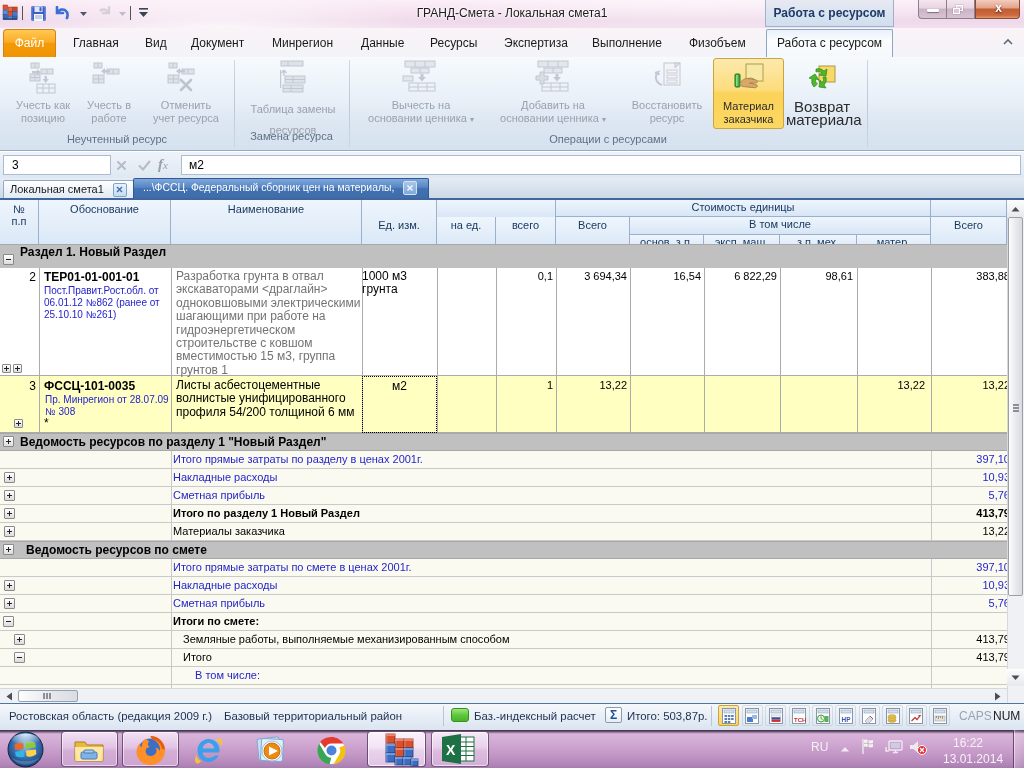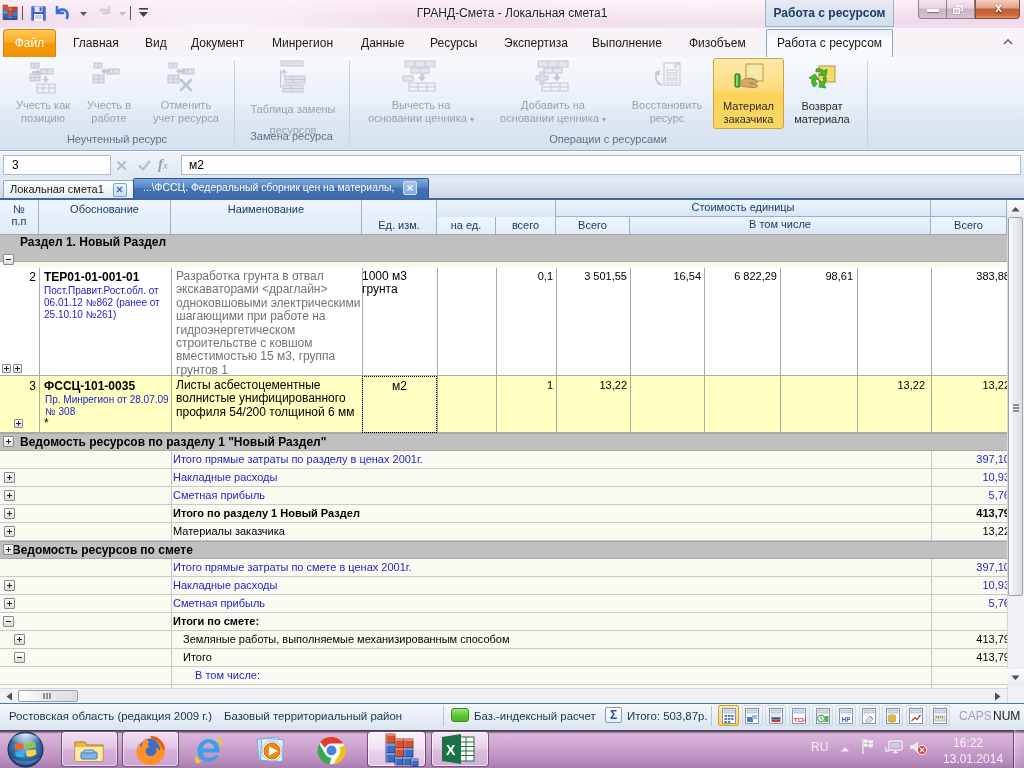--- a/index.html
+++ b/index.html
@@ -106,21 +106,21 @@
 <div class="tx" style="left:4px;top:99px;width:78px;text-align:center;font-size:11px;line-height:13px;color:#9aa2ad">Учесть как<br>позицию</div>
 <div class="tx" style="left:70px;top:99px;width:78px;text-align:center;font-size:11px;line-height:13px;color:#9aa2ad">Учесть в<br>работе</div>
 <div class="tx" style="left:143px;top:99px;width:86px;text-align:center;font-size:11px;line-height:13px;color:#9aa2ad">Отменить<br>учет ресурса</div>
 <div class="tx" style="left:238px;top:99px;width:110px;text-align:center;font-size:11px;line-height:21px;color:#9aa2ad">Таблица замены<br>ресурсов</div>
 <div class="tx" style="left:356px;top:99px;width:130px;text-align:center;font-size:11px;line-height:13px;color:#9aa2ad">Вычесть на<br>основании ценника <span style="font-size:8px">▾</span></div>
 <div class="tx" style="left:488px;top:99px;width:130px;text-align:center;font-size:11px;line-height:13px;color:#9aa2ad">Добавить на<br>основании ценника <span style="font-size:8px">▾</span></div>
 <div class="tx" style="left:623px;top:99px;width:88px;text-align:center;font-size:11px;line-height:13px;color:#9aa2ad">Восстановить<br>ресурс</div>
 
 <div class="a" style="left:713px;top:58px;width:71px;height:71px;border:1px solid #c9a53e;border-radius:3px;background:linear-gradient(180deg,#fde9ad 0%,#fcdc7c 45%,#fbd25a 50%,#fbd863 100%)"></div>
 <div class="tx" style="left:713px;top:100px;width:71px;text-align:center;font-size:11px;line-height:13px;color:#2b2b2b">Материал<br>заказчика</div>
-<div class="tx" style="left:786px;top:100px;width:72px;text-align:center;font-size:11px;line-height:13px;color:#2b2b2b">Возврат<br>материала</div>
+<div class="tx" style="left:786px;top:100px;width:72px;text-align:center;font-size:15px;line-height:13px;color:#2b2b2b">Возврат<br>материала</div>
 
 <svg class="a" style="left:27px;top:62px" width="34" height="34" viewBox="0 0 34 34">
 <g fill="#dde1e8" stroke="#c2c8d2" stroke-width="1">
 <rect x="4" y="1" width="8" height="5"></rect>
       <line x1="8" y1="1" x2="8" y2="6"></line>
 <rect x="14" y="7" width="12" height="5"></rect>
       <line x1="20" y1="7" x2="20" y2="12"></line>
 <rect x="3" y="12" width="10" height="7"></rect>
       <line x1="8" y1="12" x2="8" y2="19"></line>
       <line x1="3" y1="15.5" x2="13" y2="15.5"></line>
@@ -278,21 +278,21 @@
 <div class="a hc" style="left:556px;top:200px;width:375px;height:17px;padding-top:1px;font-size:11px">Стоимость единицы</div>
 <div class="a hc" style="left:556px;top:217px;width:74px;height:35px;padding-top:2px;font-size:11px">Всего</div>
 <div class="a hc" style="left:630px;top:217px;width:301px;height:18px;padding-top:1px;font-size:11px">В том числе</div>
 <div class="a hc" style="left:630px;top:235px;width:74px;height:17px;padding-top:1px;font-size:11px">основ. з.п.</div>
 <div class="a hc" style="left:704px;top:235px;width:76px;height:17px;padding-top:1px;font-size:11px">эксп. маш.</div>
 <div class="a hc" style="left:780px;top:235px;width:77px;height:17px;padding-top:1px;font-size:11px">з.п. мех.</div>
 <div class="a hc" style="left:857px;top:235px;width:74px;height:17px;padding-top:1px;font-size:11px">матер.</div>
 <div class="a hc" style="left:931px;top:200px;width:76px;height:17px;padding-top:1px;font-size:11px"></div>
 <div class="a hc" style="left:931px;top:217px;width:76px;height:35px;padding-top:2px;font-size:11px">Всего</div>
 
-<div class="secrow" style="top:234px;height:28px"><span style="margin-left:20px">Раздел 1. Новый Раздел</span></div>
+<div class="secrow" style="top:244px;height:28px"><span style="margin-left:20px">Раздел 1. Новый Раздел</span></div>
 <div class="pm" style="left:3px;top:254px"></div>
 
 <div class="a" style="left:0;top:268px;width:1007px;height:108px;background:#fff;border-bottom:1px solid #ababab"></div>
 
 <div class="a" style="left:0;top:376px;width:1007px;height:57px;background:#ffffc2;border-bottom:1px solid #ababab"></div>
 
 <div class="vline" style="left:39px;top:268px;height:165px"></div>
 <div class="vline" style="left:171px;top:268px;height:165px"></div>
 <div class="vline" style="left:362px;top:268px;height:165px"></div>
 <div class="vline" style="left:437px;top:268px;height:165px"></div>
@@ -303,21 +303,21 @@
 <div class="vline" style="left:780px;top:268px;height:165px"></div>
 <div class="vline" style="left:857px;top:268px;height:165px"></div>
 <div class="vline" style="left:931px;top:268px;height:165px"></div>
 
 <div class="kval" style="left:0px;top:270px;width:36px;font-size:12px">2</div>
 <div class="tx" style="left:44px;top:270px;font-size:12px;font-weight:bold;color:#000">ТЕР01-01-001-01</div>
 <div class="tx" style="left:44px;top:285px;font-size:10px;line-height:12px;color:#2222cc;white-space:normal;width:126px">Пост.Правит.Рост.обл. от 06.01.12 №862 (ранее от 25.10.10 №261)</div>
 <div class="tx" style="left:176px;top:270px;font-size:12px;line-height:13.4px;color:#737373;white-space:normal;width:185px">Разработка грунта в отвал экскаваторами &lt;драглайн&gt; одноковшовыми электрическими шагающими при работе на гидроэнергетическом строительстве с ковшом вместимостью 15 м3, группа грунтов 1</div>
 <div class="tx" style="left:362px;top:270px;width:75px;text-align:left;font-size:12px;line-height:13.4px">1000 м3<br>грунта</div>
 <div class="kval" style="left:437px;top:270px;width:116px">0,1</div>
-<div class="kval" style="left:496px;top:270px;width:131px">3 501,55</div>
+<div class="kval" style="left:496px;top:270px;width:131px">3 694,34</div>
 <div class="kval" style="left:630px;top:270px;width:71px">16,54</div>
 <div class="kval" style="left:704px;top:270px;width:73px">6 822,29</div>
 <div class="kval" style="left:780px;top:270px;width:73px">98,61</div>
 <div class="kval" style="left:931px;top:270px;width:79px">383,88</div>
 <div class="pm pmp sm" style="left:2px;top:364px"></div>
 <div class="pm pmp sm" style="left:13px;top:364px"></div>
 
 <div class="kval" style="left:0px;top:379px;width:36px;font-size:12px">3</div>
 <div class="tx" style="left:44px;top:379px;font-size:12px;font-weight:bold;color:#000">ФССЦ-101-0035</div>
 <div class="tx" style="left:45px;top:394px;font-size:10px;line-height:12px;color:#2222cc;white-space:normal;width:126px">Пр. Минрегион от 28.07.09 № 308</div>
@@ -359,21 +359,21 @@
 <div class="sv" style="top:507px">
     <i style="font-weight:bold;color:#000">413,79</i>
   </div>
 <div class="pm pmp" style="left:4px;top:508px"></div>
 <div class="sumrow" style="top:523px"></div>
 <div class="tx" style="left:173px;top:525px;font-size:11px;color:#000">Материалы заказчика</div>
 <div class="sv" style="top:525px">
     <i style="color:#000">13,22</i>
   </div>
 <div class="pm pmp" style="left:4px;top:526px"></div>
-<div class="secrow" style="top:541px;height:18px;line-height:17px"><span style="margin-left:12px">Ведомость ресурсов по смете</span></div>
+<div class="secrow" style="top:541px;height:18px;line-height:17px"><span style="margin-left:26px">Ведомость ресурсов по смете</span></div>
 <div class="pm pmp" style="left:3px;top:544px"></div>
 <div class="sumrow" style="top:559px"></div>
 <div class="tx" style="left:173px;top:561px;font-size:11px;color:#1f1fcc">Итого прямые затраты по смете в ценах 2001г.</div>
 <div class="sv" style="top:561px">
     <i style="color:#1f1fcc">397,10</i>
   </div>
 <div class="sumrow" style="top:577px"></div>
 <div class="tx" style="left:173px;top:579px;font-size:11px;color:#1f1fcc">Накладные расходы</div>
 <div class="sv" style="top:579px">
     <i style="color:#1f1fcc">10,93</i>

